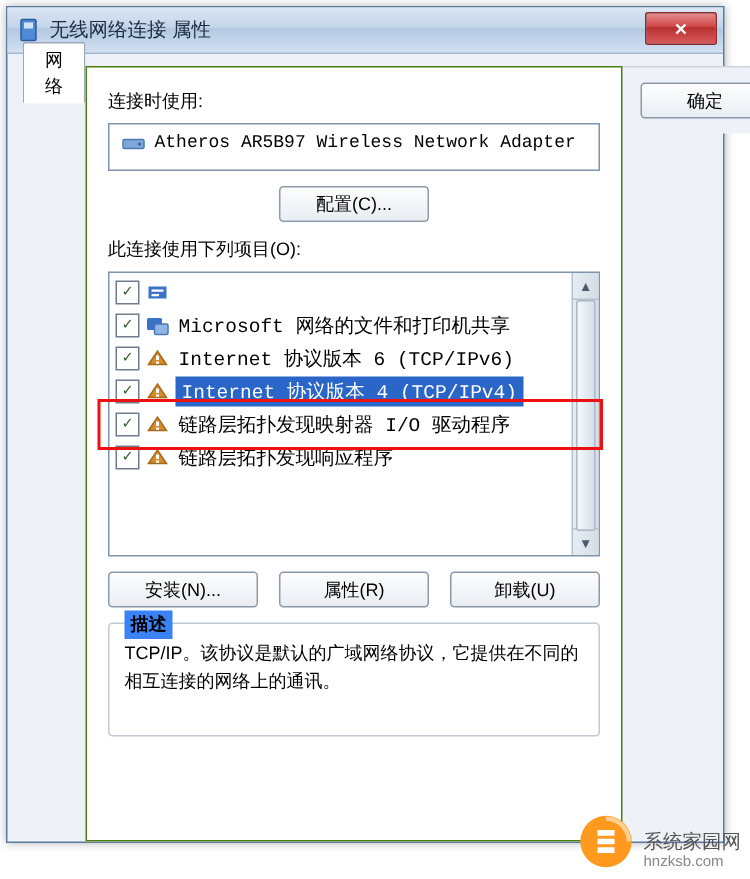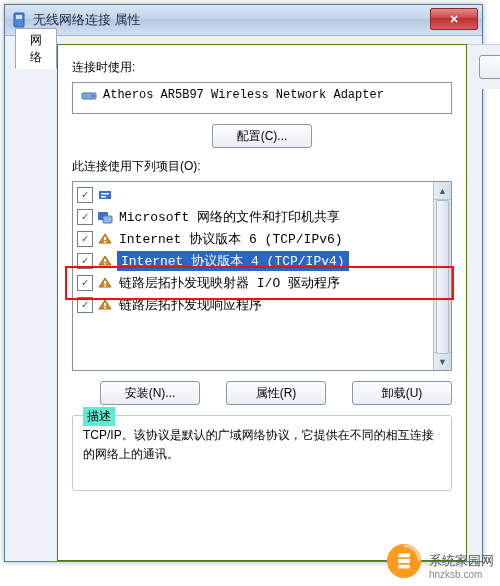--- a/index.html
+++ b/index.html
@@ -190,41 +190,41 @@
     left: 2px; right: 2px;
     top: 0;
     height: 100%;
     background: linear-gradient(90deg, #f5f8fc, #d6e0ec);
     border: 1px solid #aeb9c6;
     border-radius: 2px;
   }
   .actions-row {
     display: flex;
     justify-content: space-between;
-    gap: 26px;
+    gap: 14px;
     margin-bottom: 10px;
-    margin-left: 28px;
   }
   .actions-row .btn { flex: 1; max-width: 130px; }
   .group-desc {
     border: 1px solid #c0cad5;
     border-radius: 3px;
     padding: 10px 10px 10px 10px;
     position: relative;
     font-size: 12px;
     line-height: 1.6;
     min-height: 54px;
   }
   .group-desc .legend {
     position: absolute;
     top: -9px;
     left: 10px;
-    background: #5eead4;
+    background: #3b82f6;
     padding: 0 4px;
     font-size: 12px;
+    font-weight: bold;
   }
   .dialog-buttons {
     height: 44px;
     border-top: 1px solid #c9d3de;
     display: flex;
     align-items: center;
     justify-content: space-between;
     gap: 10px;
     padding: 0 12px;
     background: #eef2f8;

